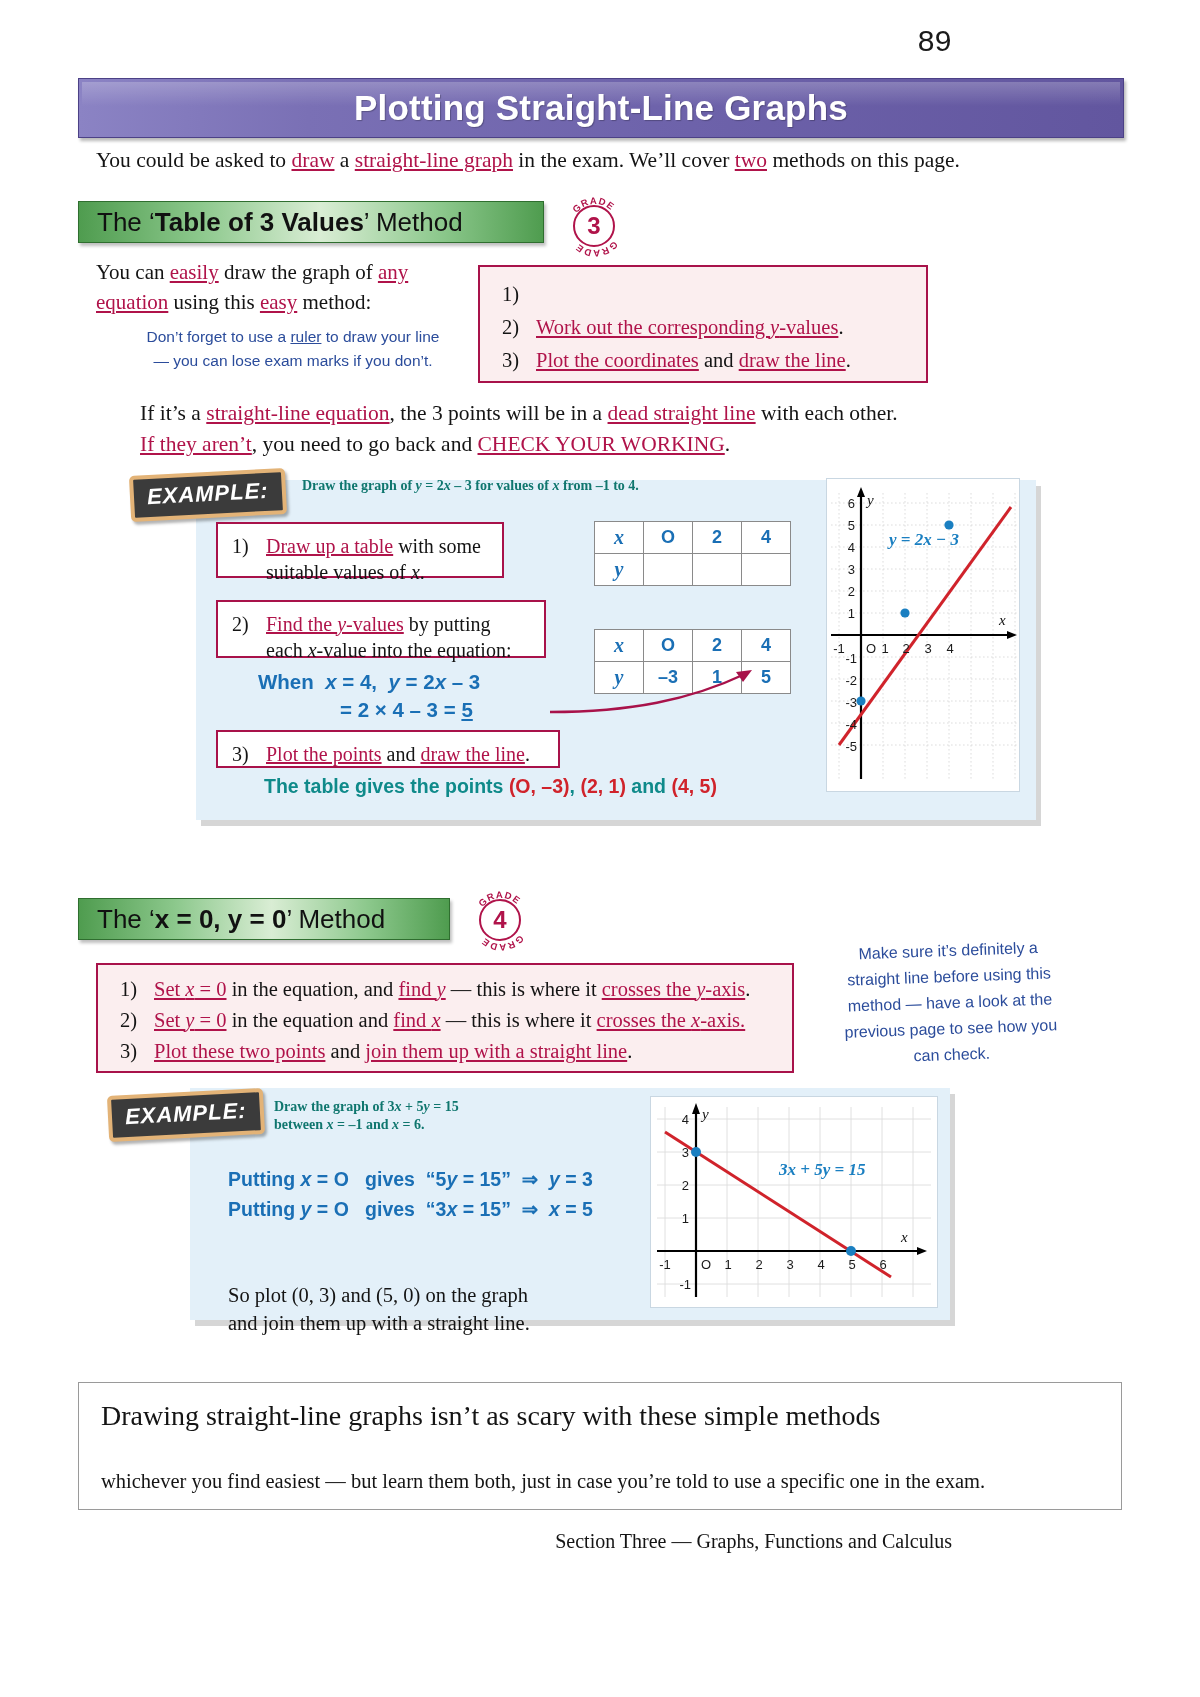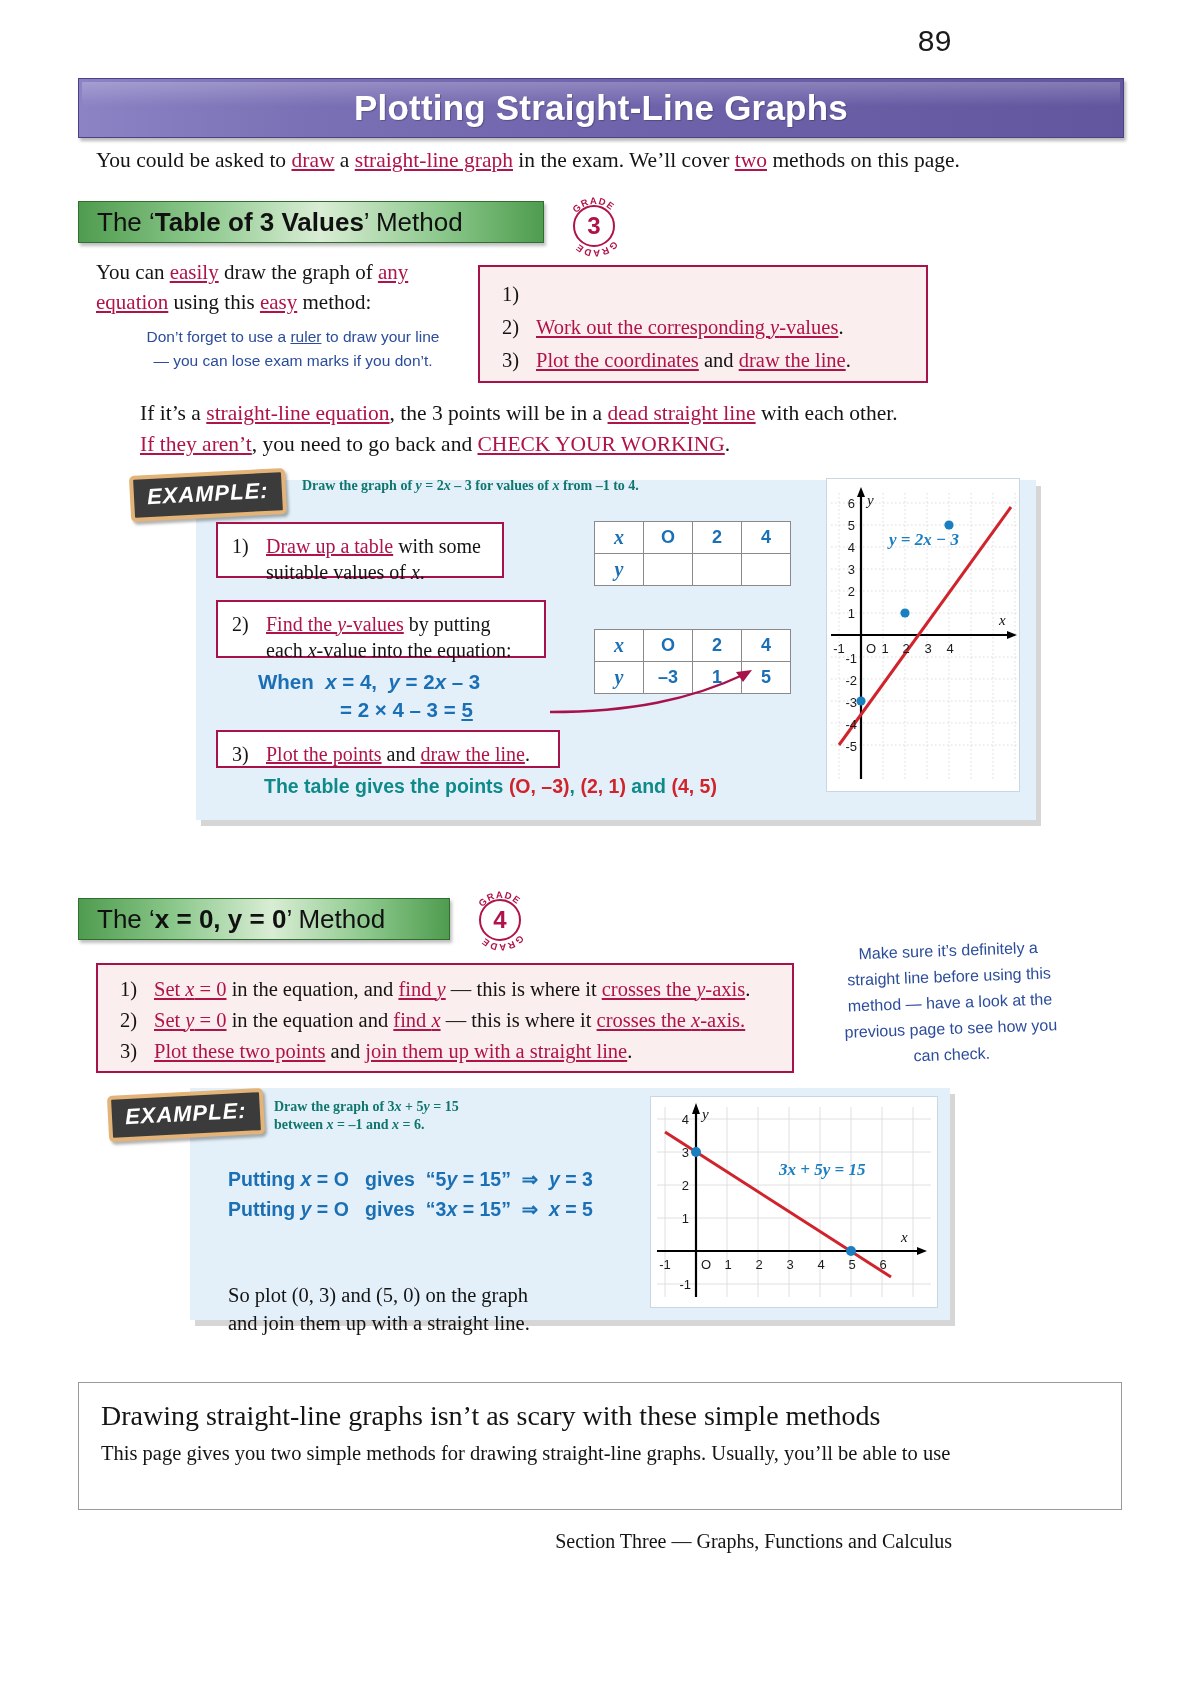--- a/index.html
+++ b/index.html
@@ -539,19 +539,20 @@
       </g>
       <text x="51" y="22" font-family="Liberation Serif, serif" font-size="15" font-style="italic" fill="#111">y</text>
       <text x="250" y="145" font-family="Liberation Serif, serif" font-size="15" font-style="italic" fill="#111">x</text>
       <text x="128" y="78" font-family="Liberation Serif, serif" font-size="17" font-weight="bold" font-style="italic" fill="#1a7fc1">3x + 5y = 15</text>
     </svg>
   </div>
 
   <div class="summary-box">
     <div class="summary-title">Drawing straight-line graphs isn’t as scary with these simple methods</div>
     <div class="summary-body">
-      <span>This page gives you two simple methods for drawing straight-line graphs.  Usually, you’ll be able to use</span><br>
+      <br>
+      <span>whichever you find easiest — but learn them both, just in case you’re told to use a specific one in the exam.</span>
     </div>
   </div>
 
   <div class="footer">Section Three — Graphs, Functions and Calculus</div>
 
 </div>
 
 </body></html>

